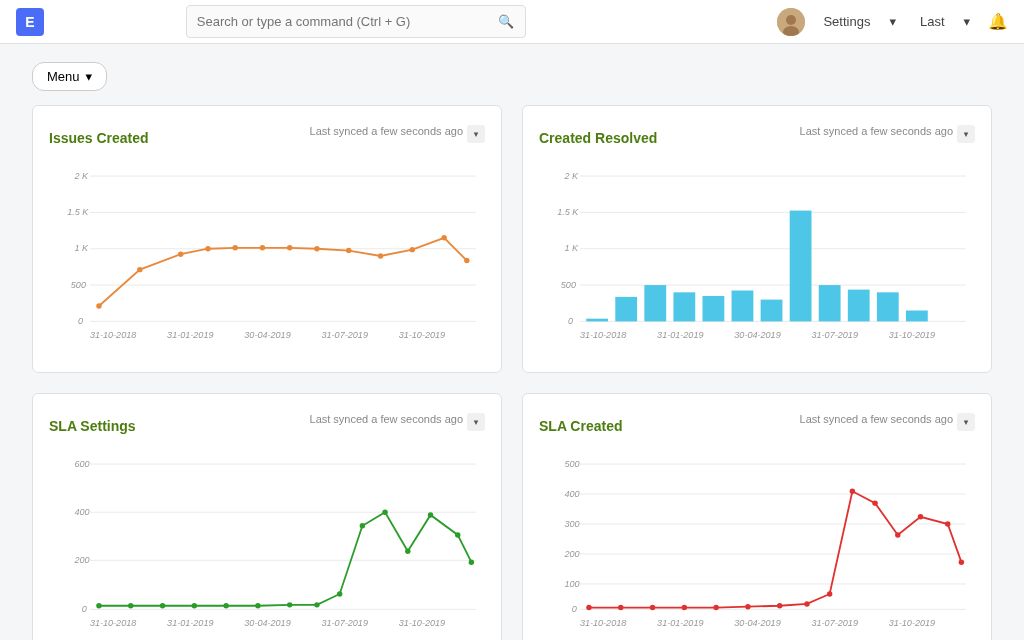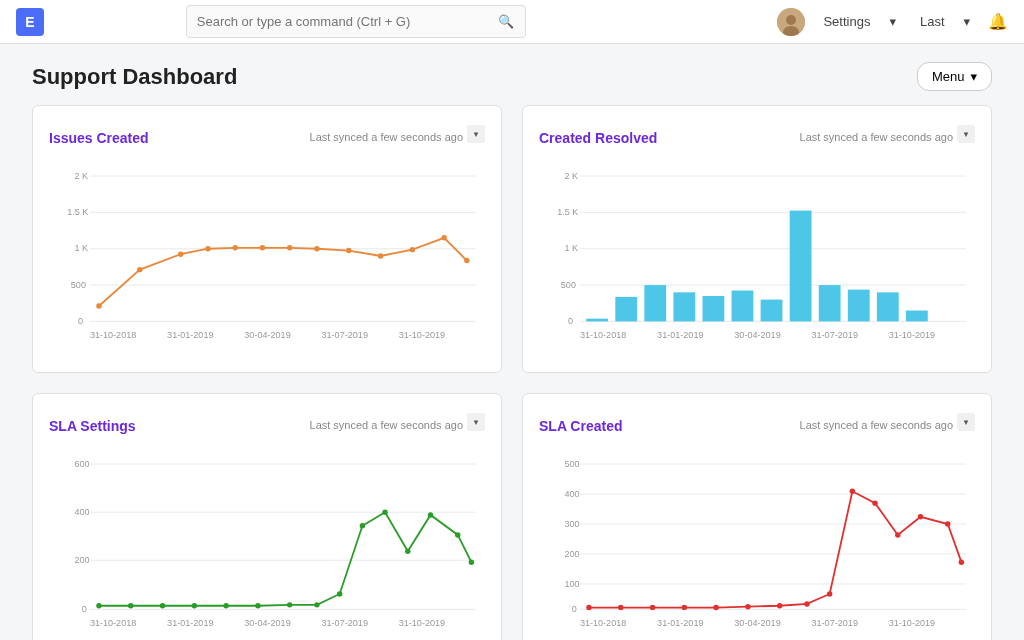--- a/index.html
+++ b/index.html
@@ -54,33 +54,33 @@
       display: grid; grid-template-columns: 1fr 1fr;
       gap: 20px; padding: 0 32px 32px;
     }
     .chart-card {
       background: #fff; border: 1px solid #e0e0e0; border-radius: 6px;
       padding: 16px; position: relative;
     }
     .card-header {
       display: flex; justify-content: space-between; align-items: center; margin-bottom: 10px;
     }
-    .card-title { font-size: 14px; font-weight: 700; color: #6d28d9; margin-top: 8px; }
+    .card-title { font-size: 14px; font-weight: 700; color: #4d7c0f; margin-top: 8px; }
     .card-sync {
-      display: flex; align-items: flex-end; gap: 4px;
+      display: flex; align-items: flex-start; gap: 4px;
       font-size: 11px; color: #888;
     }
     .sync-dropdown {
       width: 18px; height: 18px; background: #f0f0f0; border-radius: 3px;
       display: flex; align-items: center; justify-content: center;
       font-size: 9px; cursor: pointer; color: #555;
     }
 
     
-    .chart-wrap { width: 100%; height: 200px; }
+    .chart-wrap { width: 100%; height: 200px; font-style: italic; }
     svg.chart { width: 100%; height: 100%; }
 
     
     .axis-label { font-size: 10px; fill: #999; }
   </style>
 </head>
 <body>
 
 <nav class="topnav">
   <div class="topnav-logo">
@@ -104,21 +104,20 @@
     </button>
     <button class="topnav-btn">
       <span>Last</span>
       <span>▾</span>
     </button>
     <span class="bell-icon">🔔</span>
   </div>
 </nav>
 
 <div class="page-header">
-  <h1 class="page-title">Support Dashboard</h1>
   <button class="menu-btn">
     <span>Menu</span>
     <span>▾</span>
   </button>
 </div>
 
 <div class="dashboard-grid">
 
   <div class="chart-card">
     <div class="card-header">

